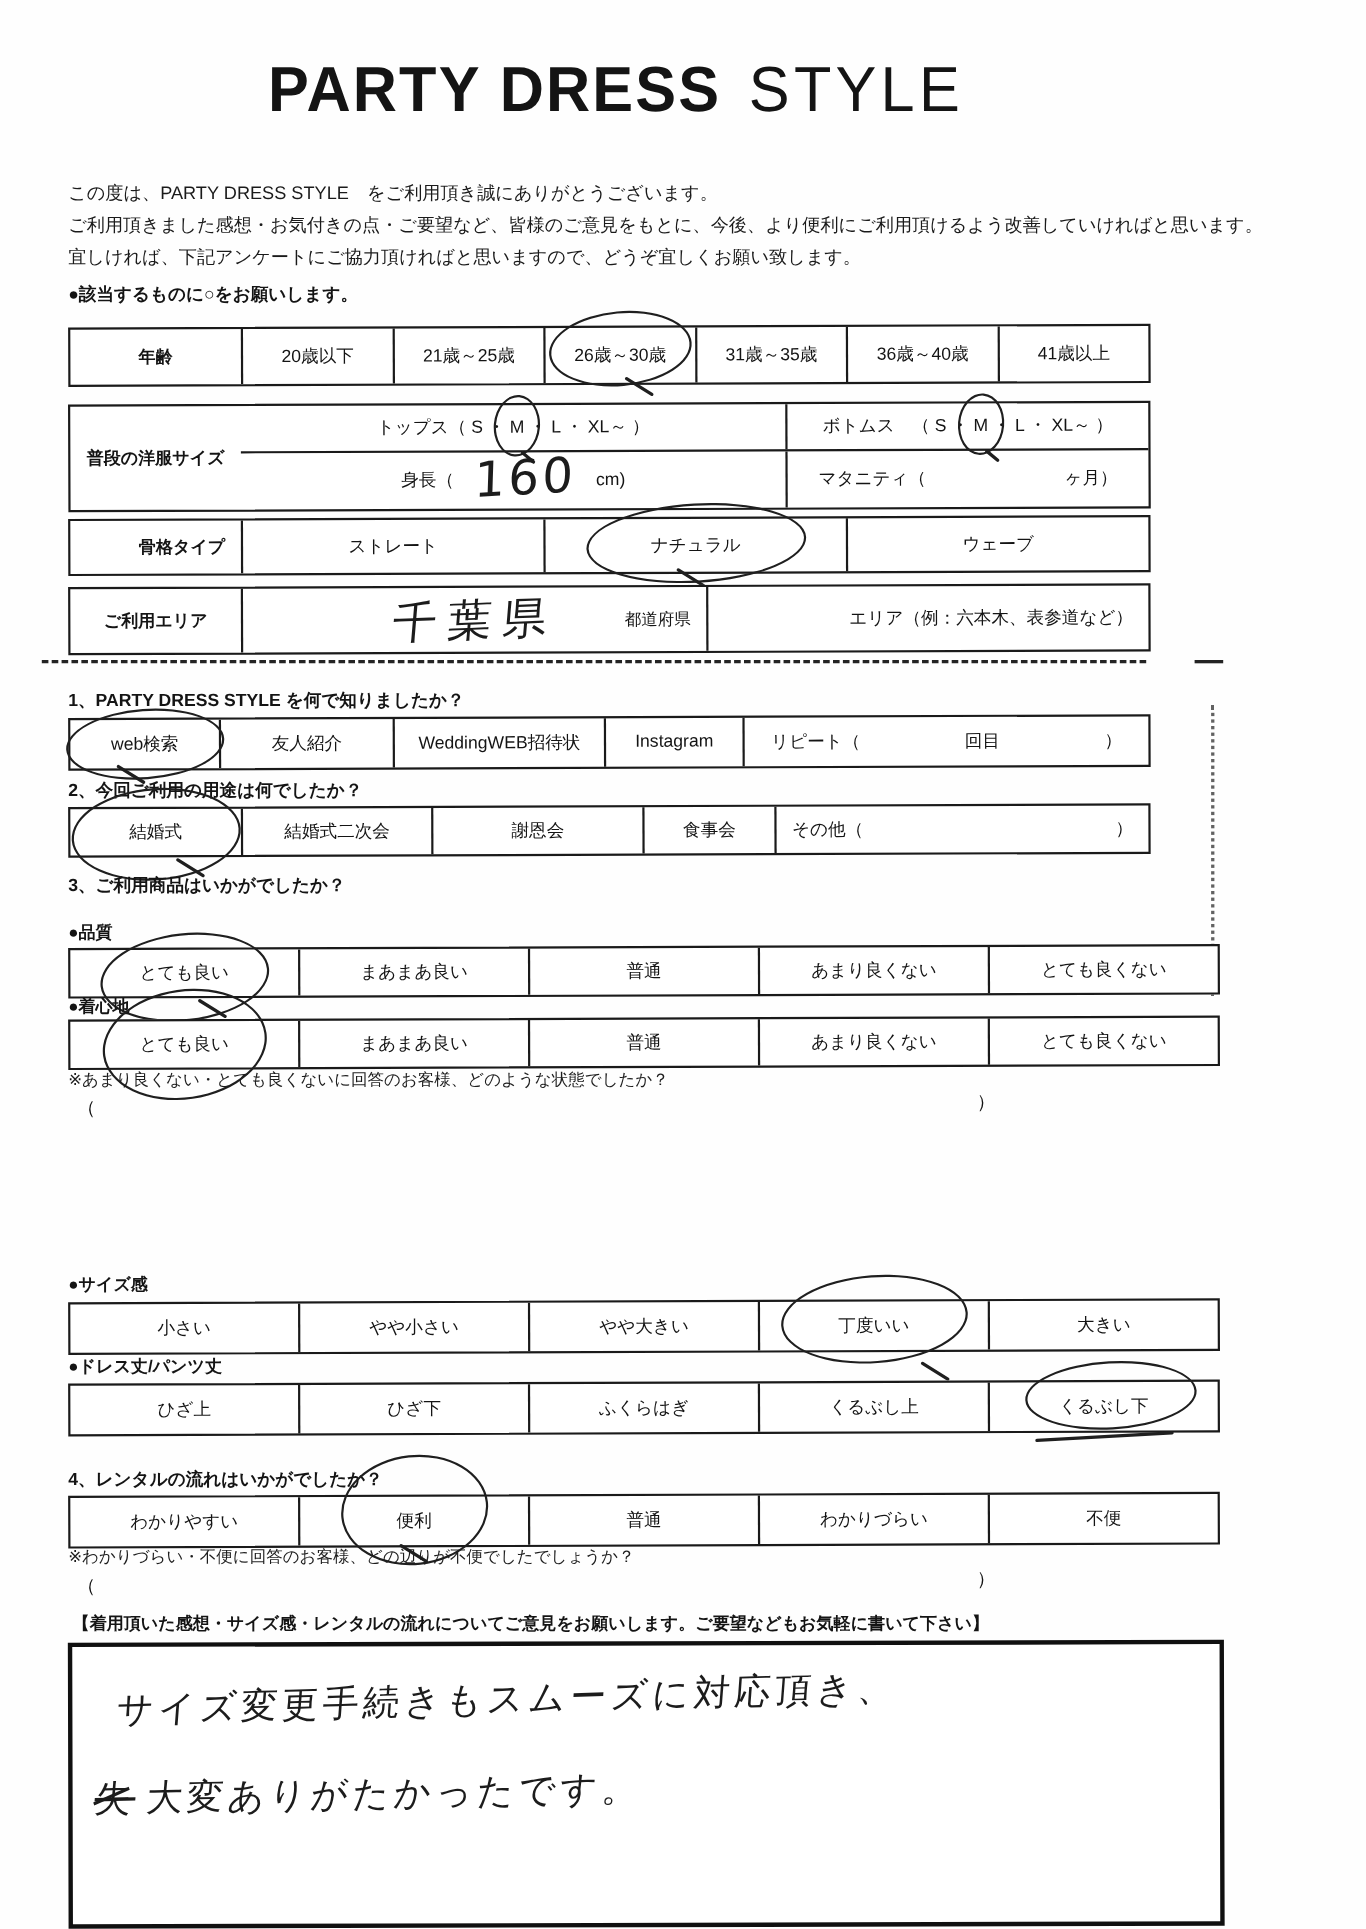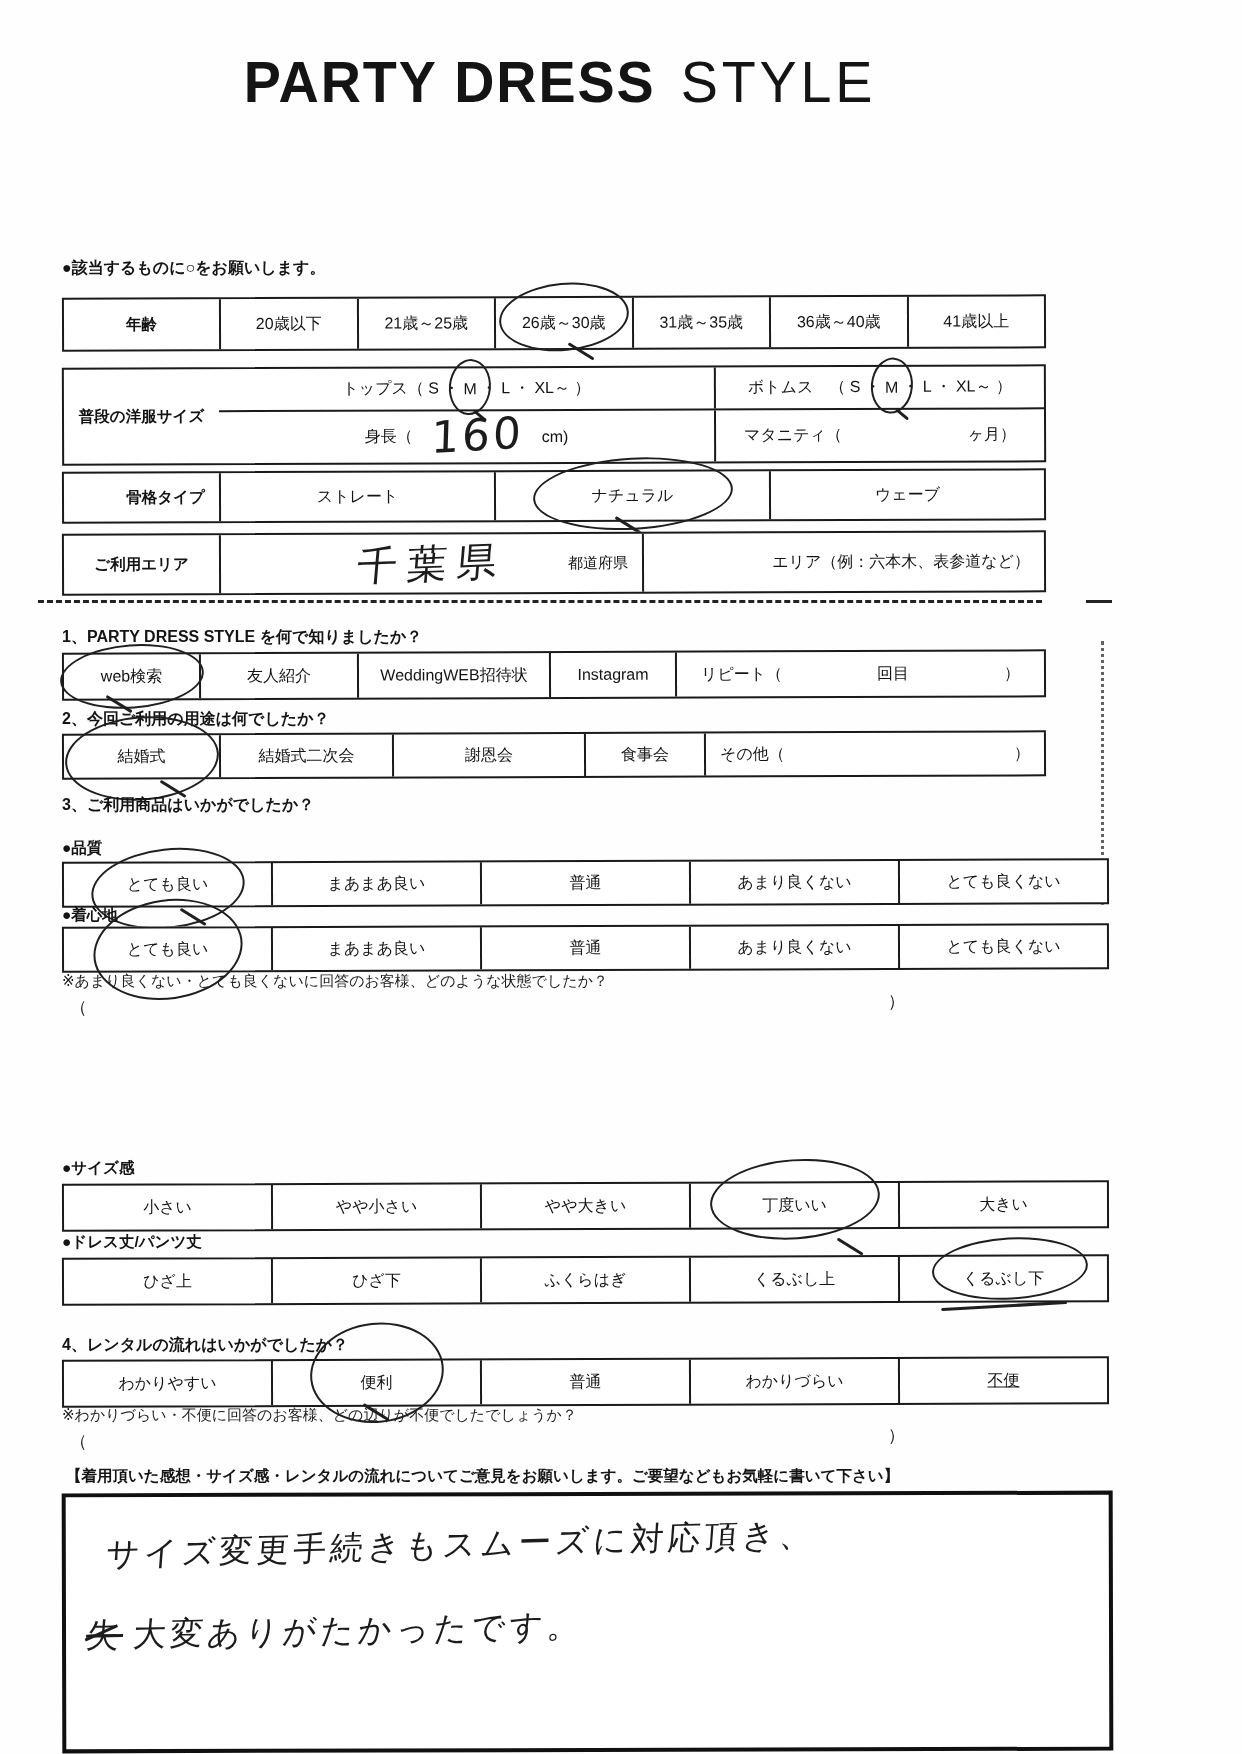--- a/index.html
+++ b/index.html
@@ -87,20 +87,25 @@
 </head>
 <body>
 
 <div class="sheet">
 
   <div class="title">
     <span class="tb">PARTY DRESS</span>
     <span class="tl">STYLE</span>
   </div>
 
+  <div class="intro">
+    <div>この度は、PARTY DRESS STYLE　をご利用頂き誠にありがとうございます。</div>
+    <div>ご利用頂きました感想・お気付きの点・ご要望など、皆様のご意見をもとに、今後、より便利にご利用頂けるよう改善していければと思います。</div>
+    <div>宜しければ、下記アンケートにご協力頂ければと思いますので、どうぞ宜しくお願い致します。</div>
+  </div>
 
   <div class="instruction">●該当するものに○をお願いします。</div>
 
   <div class="tbl" style="top:296px;left:62px;width:980px;height:50px;">
     <div class="cell hdr" style="width:155px;">年齢</div>
     <div class="cell" style="flex:1;">20歳以下</div>
     <div class="cell" style="flex:1;">21歳～25歳</div>
     <div class="cell circled tail" style="flex:1;--cw:126px;--ch:64px;--cy:-6px;--cr:-5deg;--ty:52px;--tx:2px;">26歳～30歳</div>
     <div class="cell" style="flex:1;text-align:center;">31歳～35歳</div>
     <div class="cell" style="flex:1;">36歳～40歳</div>
@@ -222,21 +227,21 @@
     <div class="cell" style="flex:1;">くるぶし上</div>
     <div class="cell circled uline" style="flex:1;--cw:152px;--ch:58px;--cy:-10px;--cx:6px;--cr:-3deg;">くるぶし下</div>
   </div>
 
   <div class="q-title" style="top:1335px;">4、レンタルの流れはいかがでしたか？</div>
   <div class="tbl" style="top:1358px;left:62px;width:1043px;height:44px;">
     <div class="cell" style="flex:1;">わかりやすい</div>
     <div class="cell circled tail" style="flex:1;--cw:130px;--ch:96px;--cy:-10px;--cr:-6deg;--ty:50px;--tx:-16px;">便利</div>
     <div class="cell" style="flex:1;">普通</div>
     <div class="cell" style="flex:1;">わかりづらい</div>
-    <div class="cell" style="flex:1;text-decoration:underline;">不便</div>
+    <div class="cell" style="flex:1;">不便</div>
   </div>
   <div class="note" style="top:1406px;">※わかりづらい・不便に回答のお客様、どの辺りが不便でしたでしょうか？</div>
   <div class="paren" style="top:1430px;left:70px;">（</div>
   <div class="paren" style="top:1424px;left:888px;">）</div>
 
   <div class="cheader">【着用頂いた感想・サイズ感・レンタルの流れについてご意見をお願いします。ご要望などもお気軽に書いて下さい】</div>
   <div class="cbox">
     <div class="hand hw-line" style="left:40px;top:26px;transform:rotate(-1.5deg) skewX(-6deg);">サイズ変更手続きもスムーズに対応頂き、</div>
     <div class="hand hw-line" style="left:20px;top:112px;transform:rotate(-1deg) skewX(-6deg);">
       <span class="scribble">失</span><span>大変ありがたかったです。</span>

